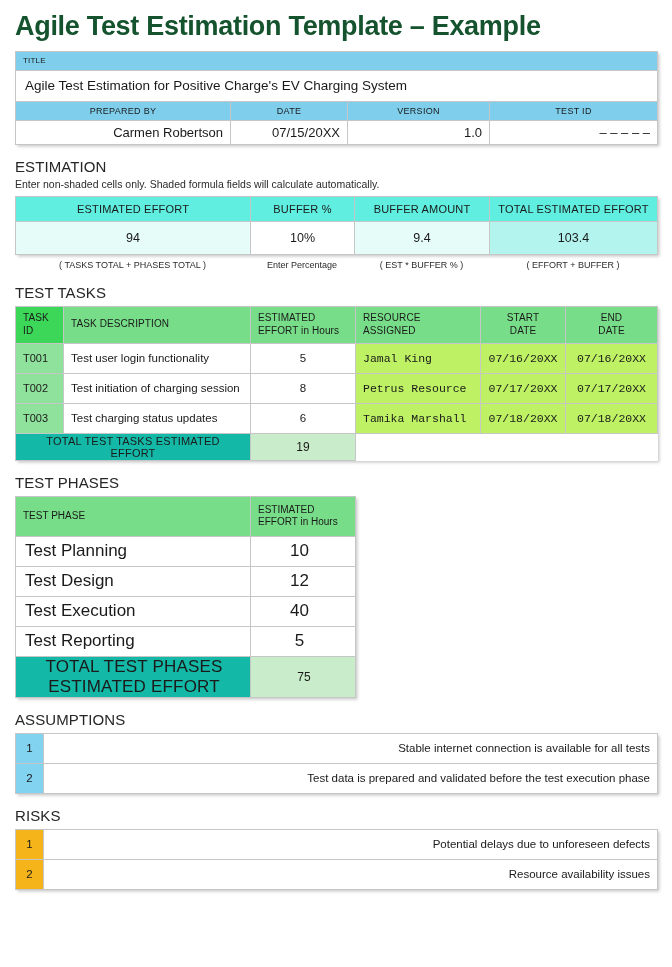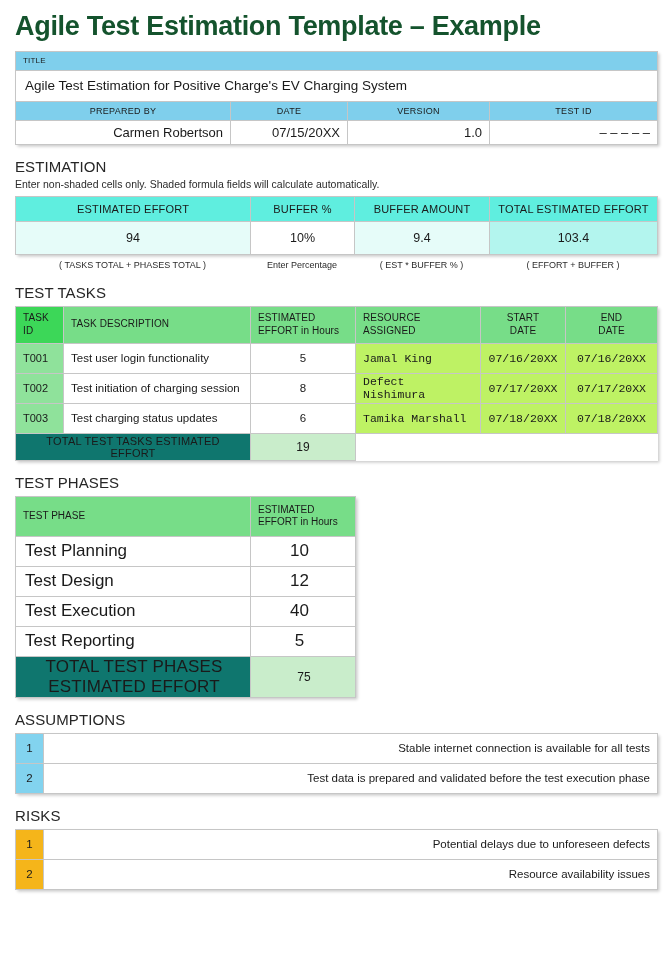--- a/index.html
+++ b/index.html
@@ -120,21 +120,21 @@
     background: #77DD88;
     letter-spacing: 0.1px;
   }
   .task-tbl th.idh { background: #3CD758; text-align: left; }
   .task-tbl th.ctr { text-align: center; }
   .task-tbl td { height: 30px; font-size: 11.5px; }
   .task-tbl td.idc  { background: #8FE29B; font-size: 11px; }
   .task-tbl td.ctr  { text-align: center; }
   .task-tbl td.grn  { background: #bef264; font-family: Liberation Mono, monospace; }
   .total-row td {
-    background: #0f766e;
+    background: #14b8a6;
     height: 27px;
     text-align: center;
     font-size: 11px;
     letter-spacing: 0.2px;
   }
   .total-row td.totval {
     background: #C9EDCB;
     font-size: 12px;
   }
   .total-row td.blank {
@@ -286,21 +286,21 @@
         <td>Test user login functionality</td>
         <td class="ctr">5</td>
         <td class="grn">Jamal King</td>
         <td class="ctr grn">07/16/20XX</td>
         <td class="ctr grn">07/16/20XX</td>
       </tr>
       <tr>
         <td class="idc">T002</td>
         <td>Test initiation of charging session</td>
         <td class="ctr">8</td>
-        <td class="grn">Defect Nishimura</td>
+        <td class="grn">Petrus Resource</td>
         <td class="ctr grn">07/17/20XX</td>
         <td class="ctr grn">07/17/20XX</td>
       </tr>
       <tr>
         <td class="idc">T003</td>
         <td>Test charging status updates</td>
         <td class="ctr">6</td>
         <td class="grn">Tamika Marshall</td>
         <td class="ctr grn">07/18/20XX</td>
         <td class="ctr grn">07/18/20XX</td>

